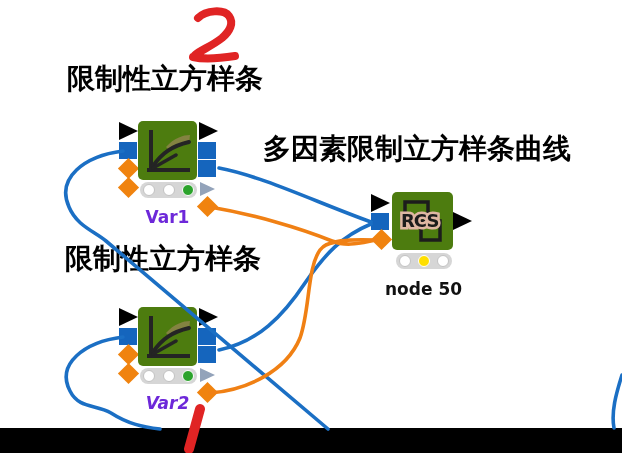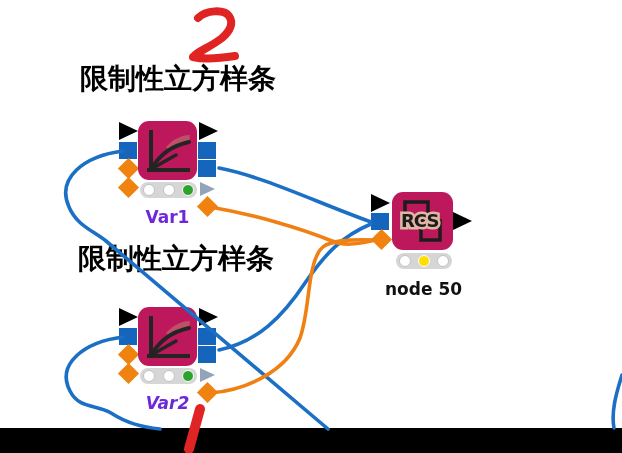--- a/index.html
+++ b/index.html
@@ -15,27 +15,26 @@
   }
   
   .wf-title{
     position:absolute;
     font-weight:900;
     font-size:28px;
     line-height:1.1;
     color:#000;
     white-space:nowrap;
     letter-spacing:0px;
-    margin-left:13px;
   }
   
   .node-body{
     position:absolute;
-    background:#be185d;
-    border-radius:11px;
+    background:#4d7c0f;
+    border-radius:5px;
   }
   .node-label{
     position:absolute;
     text-align:center;
     font-size:17px;
     font-weight:600;
     white-space:nowrap;
   }
   .label-blue{color:#6d28d9;}
   .label-black{color:#111;}
@@ -98,20 +97,21 @@
   }
   #wire-overlay path{pointer-events:stroke;}
 </style>
 </head>
 <body>
 
 <div id="canvas">
 
   <div class="wf-title" style="left:67px;top:64px;">限制性立方样条</div>
   <div class="wf-title" style="left:65px;top:244px;">限制性立方样条</div>
+  <div class="wf-title" style="left:263px;top:134px;">多因素限制立方样条曲线</div>
 
   <div style="position:absolute;left:0;top:0;">
     <div class="port-tri-black" style="left:119px;top:122px;"></div>
     <div class="port-tri-black" style="left:199px;top:122px;"></div>
     <div class="port-square" style="left:119px;top:142px;"></div>
     <div class="port-square" style="left:198px;top:142px;"></div>
     <div class="port-square" style="left:198px;top:160px;"></div>
     <div class="port-diamond" style="left:121px;top:161px;"></div>
     <div class="port-diamond" style="left:121px;top:180px;"></div>
     <div class="node-body" style="left:138px;top:121px;width:59px;height:59px;">

